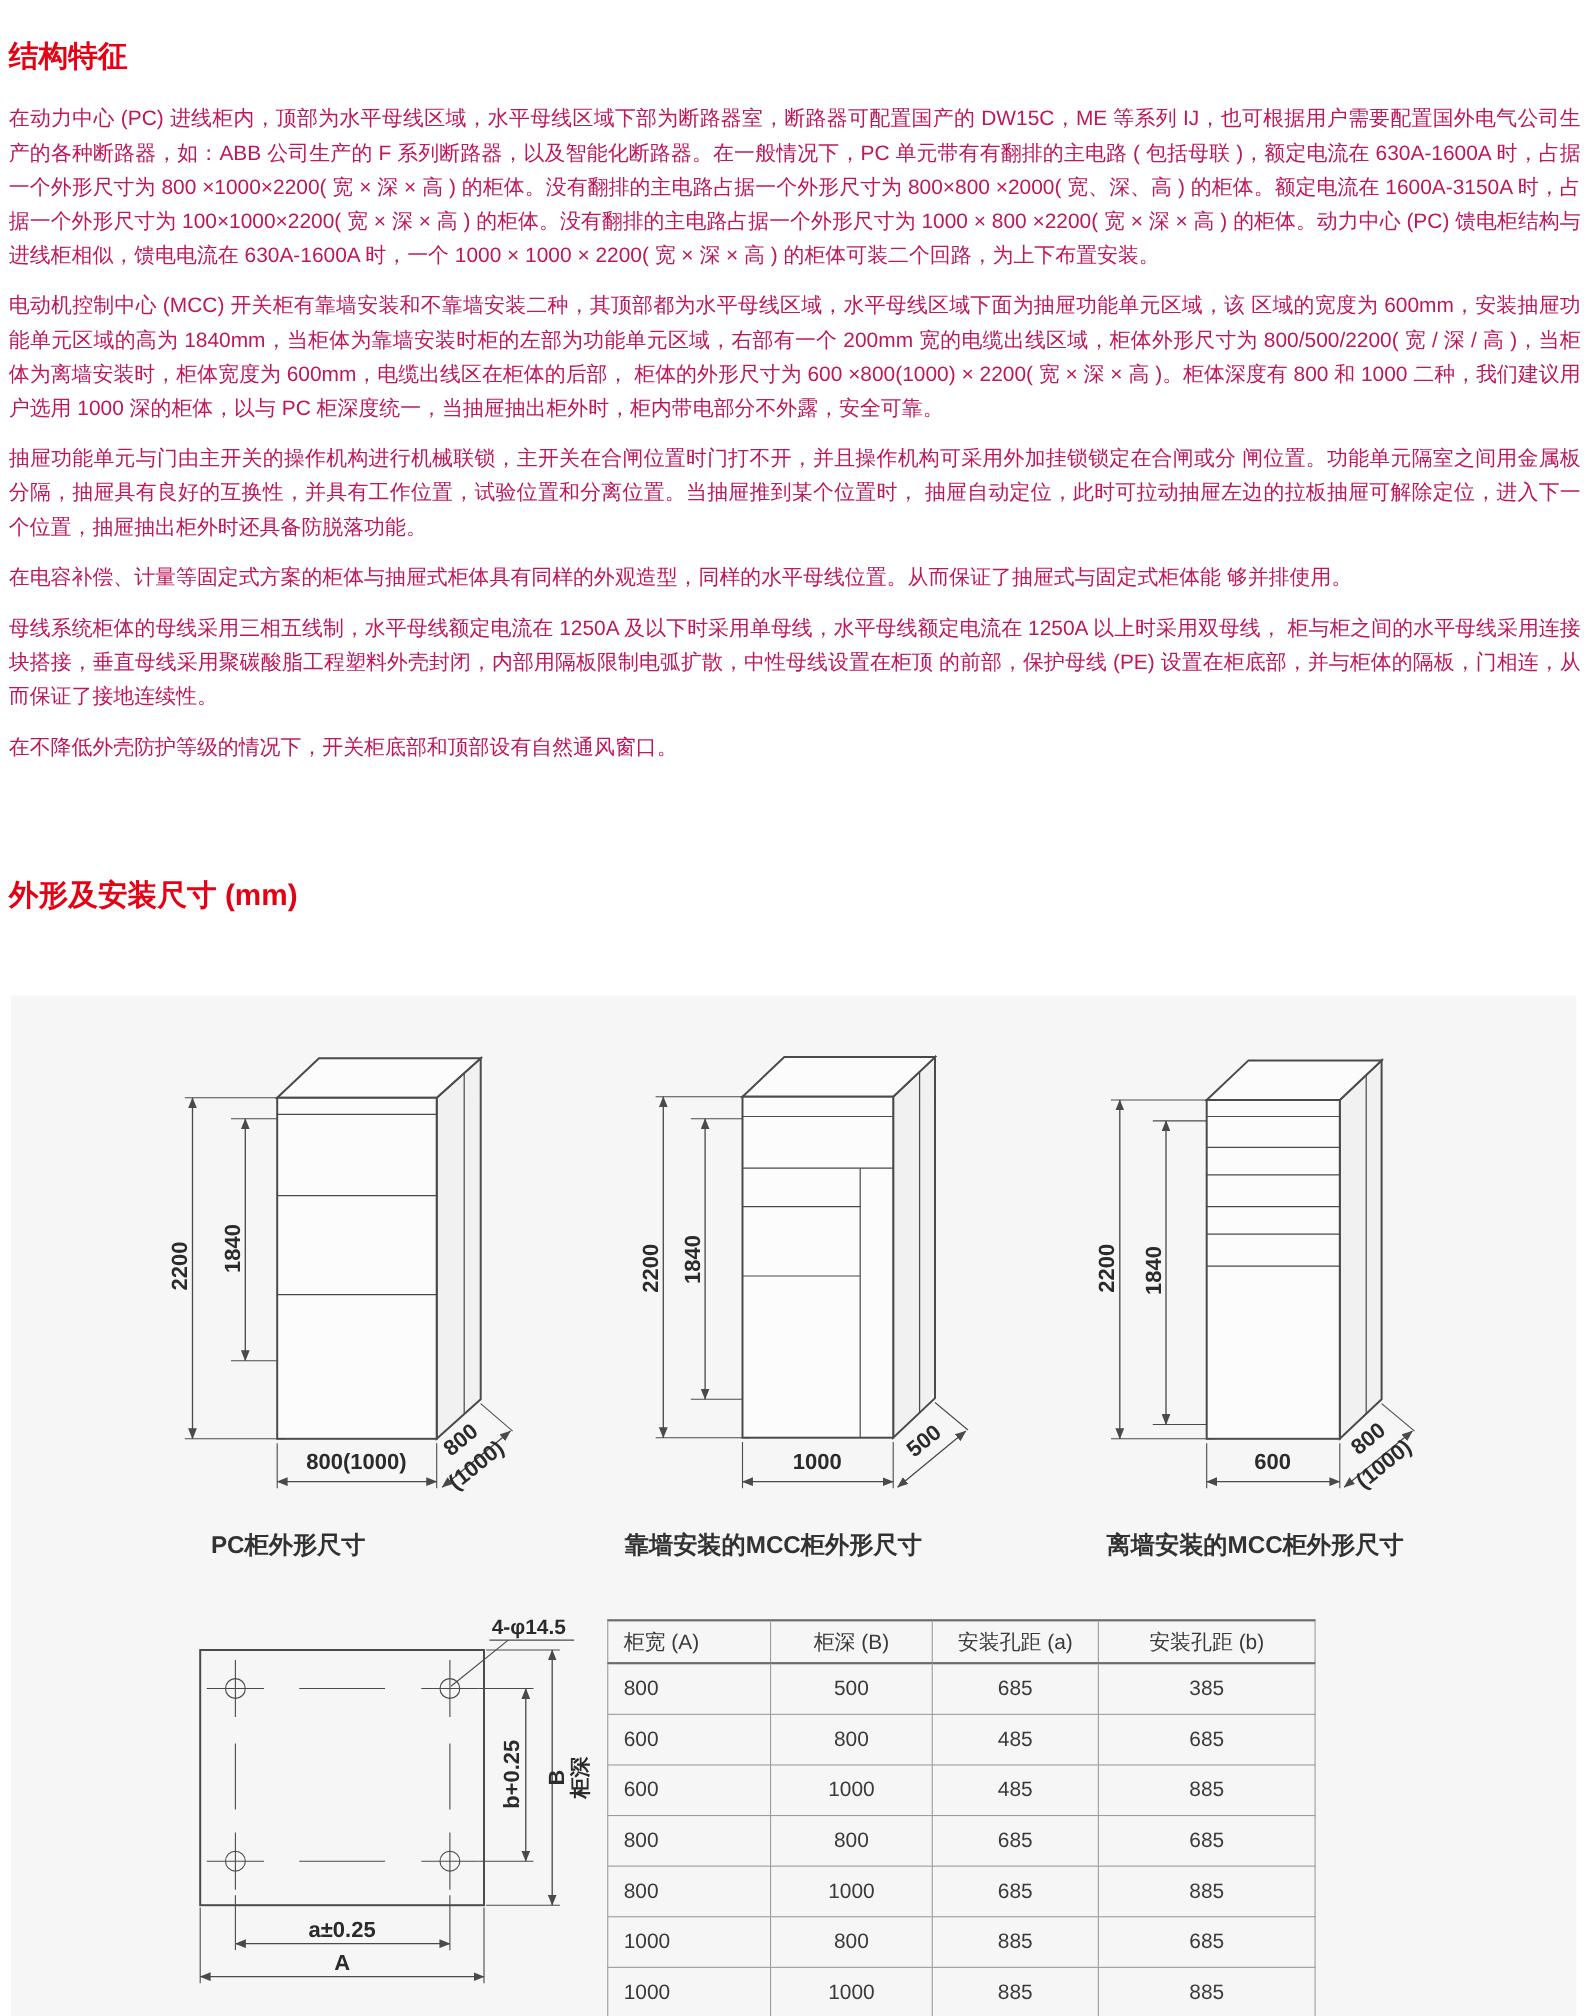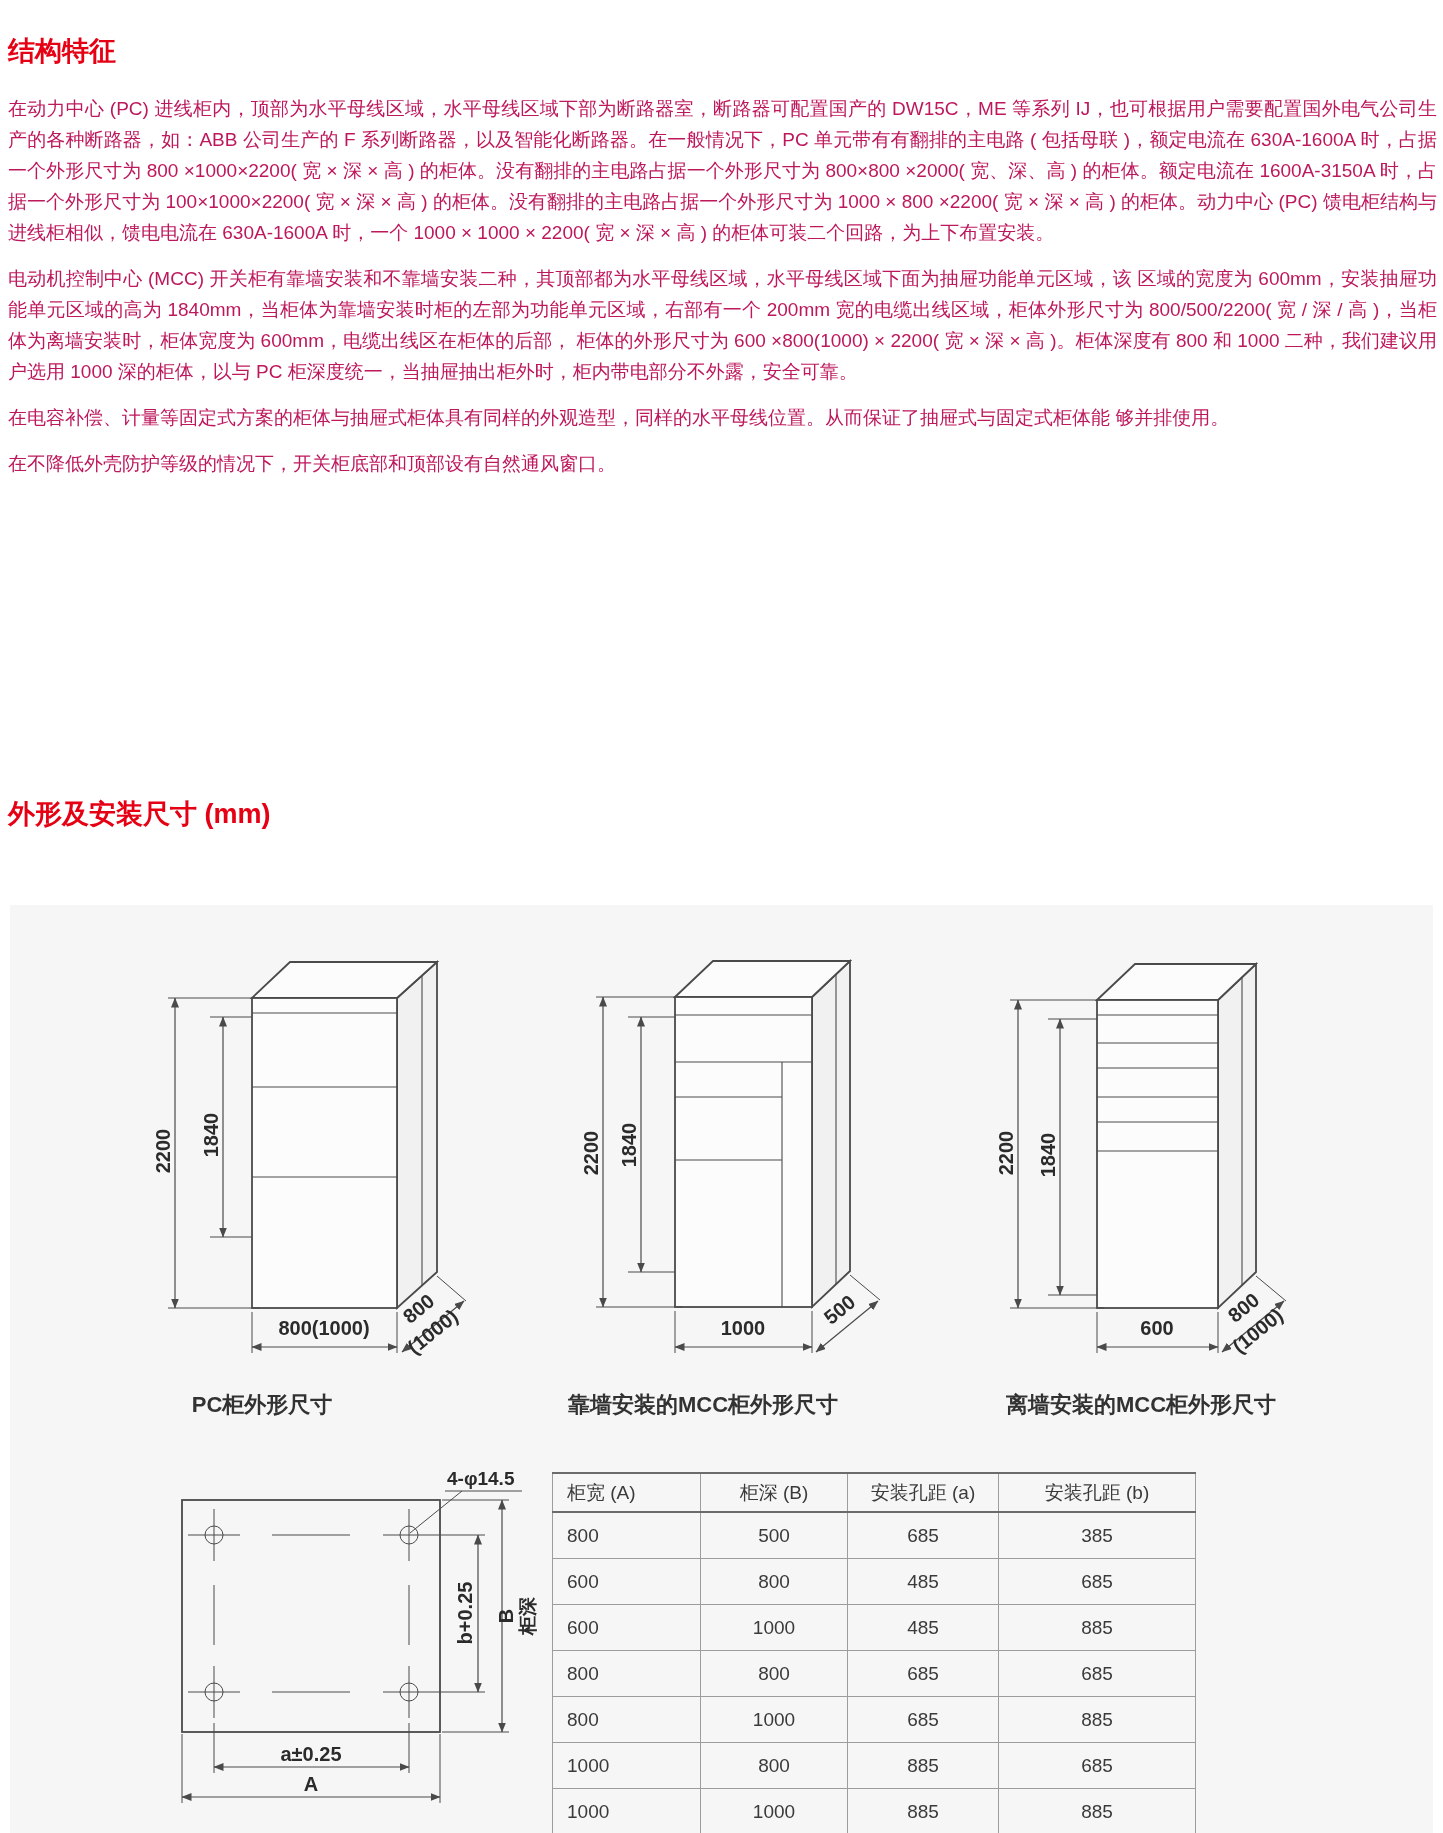--- a/index.html
+++ b/index.html
@@ -30,21 +30,23 @@
 </style>
 </head>
 <body>
 
 <div class="page">
 
   <div class="content">
     <h1 class="red-title">结构特征</h1>
     <p>在动力中心 (PC) 进线柜内，顶部为水平母线区域，水平母线区域下部为断路器室，断路器可配置国产的 DW15C，ME 等系列 IJ，也可根据用户需要配置国外电气公司生产的各种断路器，如：ABB 公司生产的 F 系列断路器，以及智能化断路器。在一般情况下，PC 单元带有有翻排的主电路 ( 包括母联 )，额定电流在 630A-1600A 时，占据一个外形尺寸为 800 ×1000×2200( 宽 × 深 × 高 ) 的柜体。没有翻排的主电路占据一个外形尺寸为 800×800 ×2000( 宽、深、高 ) 的柜体。额定电流在 1600A-3150A 时，占据一个外形尺寸为 100×1000×2200( 宽 × 深 × 高 ) 的柜体。没有翻排的主电路占据一个外形尺寸为 1000 × 800 ×2200( 宽 × 深 × 高 ) 的柜体。动力中心 (PC) 馈电柜结构与进线柜相似，馈电电流在 630A-1600A 时，一个 1000 × 1000 × 2200( 宽 × 深 × 高 ) 的柜体可装二个回路，为上下布置安装。</p>
     <p>电动机控制中心 (MCC) 开关柜有靠墙安装和不靠墙安装二种，其顶部都为水平母线区域，水平母线区域下面为抽屉功能单元区域，该 区域的宽度为 600mm，安装抽屉功能单元区域的高为 1840mm，当柜体为靠墙安装时柜的左部为功能单元区域，右部有一个 200mm 宽的电缆出线区域，柜体外形尺寸为 800/500/2200( 宽 / 深 / 高 )，当柜体为离墙安装时，柜体宽度为 600mm，电缆出线区在柜体的后部， 柜体的外形尺寸为 600 ×800(1000) × 2200( 宽 × 深 × 高 )。柜体深度有 800 和 1000 二种，我们建议用户选用 1000 深的柜体，以与 PC 柜深度统一，当抽屉抽出柜外时，柜内带电部分不外露，安全可靠。</p>
+    <p>抽屉功能单元与门由主开关的操作机构进行机械联锁，主开关在合闸位置时门打不开，并且操作机构可采用外加挂锁锁定在合闸或分 闸位置。功能单元隔室之间用金属板分隔，抽屉具有良好的互换性，并具有工作位置，试验位置和分离位置。当抽屉推到某个位置时， 抽屉自动定位，此时可拉动抽屉左边的拉板抽屉可解除定位，进入下一个位置，抽屉抽出柜外时还具备防脱落功能。</p>
     <p>在电容补偿、计量等固定式方案的柜体与抽屉式柜体具有同样的外观造型，同样的水平母线位置。从而保证了抽屉式与固定式柜体能 够并排使用。</p>
+    <p>母线系统柜体的母线采用三相五线制，水平母线额定电流在 1250A 及以下时采用单母线，水平母线额定电流在 1250A 以上时采用双母线， 柜与柜之间的水平母线采用连接块搭接，垂直母线采用聚碳酸脂工程塑料外壳封闭，内部用隔板限制电弧扩散，中性母线设置在柜顶 的前部，保护母线 (PE) 设置在柜底部，并与柜体的隔板，门相连，从而保证了接地连续性。</p>
     <p>在不降低外壳防护等级的情况下，开关柜底部和顶部设有自然通风窗口。</p>
   </div>
 
   <h1 class="sec2-title">外形及安装尺寸 (mm)</h1>
 
   <div class="panel">
     <svg width="1423" height="928" viewBox="0 0 1423 928">
       <defs>
         <marker id="as" markerUnits="userSpaceOnUse" markerWidth="10" markerHeight="8" refX="9.5" refY="4" orient="auto-start-reverse">
             <path d="M0,0L10,4L0,8Z" fill="#4a4a4a"></path>

